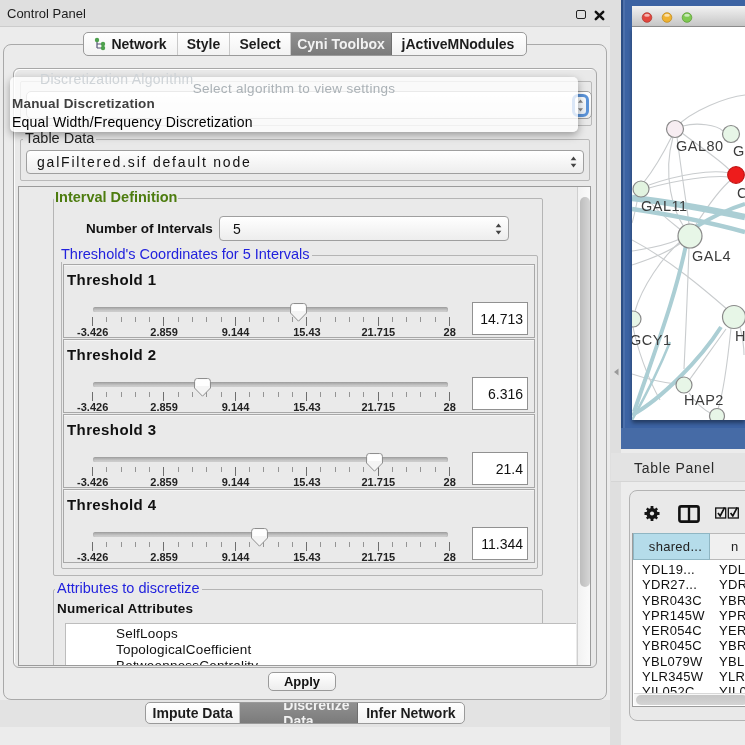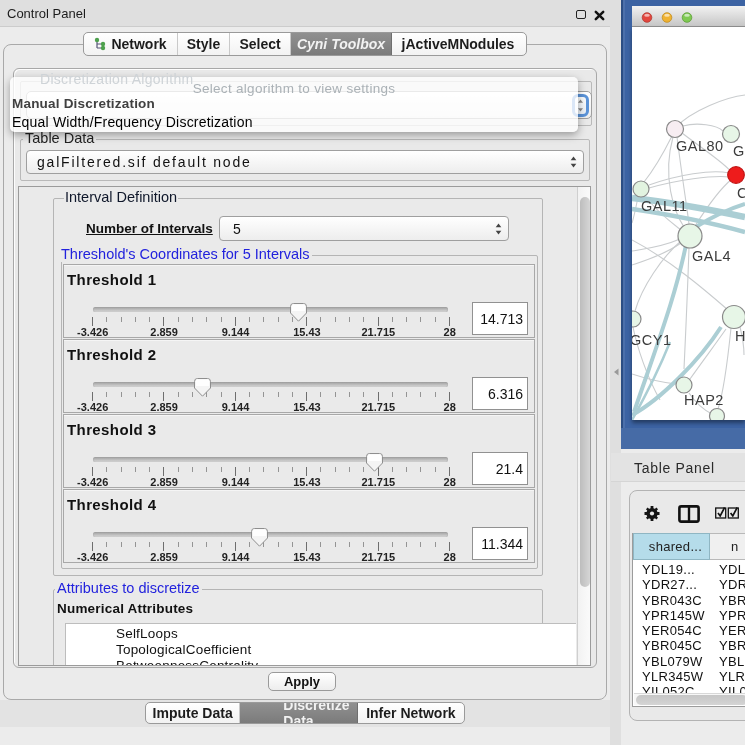--- a/index.html
+++ b/index.html
@@ -18,21 +18,21 @@
   .tlabel { position:absolute; left:3px; top:6px; font-size:15px; font-weight:bold; color:#111; letter-spacing:0.4px; }
   .track { position:absolute; left:28.5px; top:42px; width:355px; height:4.5px; border-radius:3px; background:linear-gradient(#9f9f9f,#d9d9d9); box-shadow:inset 0 0 1px #8a8a8a; }
   .ticks-min { position:absolute; left:28.2px; top:52px; width:359px; height:4.5px;
     background-image:repeating-linear-gradient(90deg,#949494 0 1px,transparent 1px 14.28px); }
   .ticks-maj { position:absolute; left:28.2px; top:52px; width:359px; height:8.5px;
     background-image:repeating-linear-gradient(90deg,#6e6e6e 0 1px,transparent 1px 71.4px); }
   .tlabels { position:absolute; left:0; top:61px; width:100%; height:12px; font-size:11px; font-weight:bold; color:#222; }
   .tlabels span { position:absolute; transform:translateX(-50%); white-space:nowrap; }
   .numbox { position:absolute; left:408px; top:37px; width:56px; height:33px; background:#fff; border:1px solid #919191; font-size:14px; text-align:right; padding:8px 4px 0 0; color:#111; }
   .thumb { position:absolute; top:38px; width:17px; height:19px; margin-left:-9.2px; }
-  .row-label { font-size:13px; color:#111;text-decoration:underline; }
+  .row-label { font-size:13px; color:#111; }
 </style>
 </head>
 <body>
 
 <div class="abs" style="left:0;top:0;width:610px;height:745px;background:#ececec;">
 
   <div class="abs" style="left:0;top:0;width:610px;height:27px;background:#dfdfdf;border-bottom:1px solid #cccccc;">
     <div class="abs" style="left:7px;top:6px;font-size:13px;color:#1c1c1c;">Control Panel</div>
     <div class="abs" style="left:576px;top:10px;width:10px;height:9px;border:1.5px solid #222;border-radius:2px;"></div>
     <svg class="abs" style="left:594px;top:10px" width="11" height="11" viewBox="0 0 11 11">
@@ -47,21 +47,21 @@
   <div class="seg abs" style="left:83px;top:32px;width:444px;height:24px;">
     <div style="width:94px;">
       <svg width="13" height="14" viewBox="0 0 13 14" style="margin-right:4px;">
         <path d="M3 3 V11 M3 7 H9 M3 11 H9" stroke="#557" stroke-width="1.2" fill="none"></path>
         <circle cx="3" cy="3" r="2.2" fill="#4da04d"></circle>
           <circle cx="9" cy="7" r="2.2" fill="#4da04d"></circle>
           <circle cx="9" cy="11" r="2.2" fill="#4da04d"></circle>
       </svg>Network</div>
     <div style="width:52px;">Style</div>
     <div style="width:61px;">Select</div>
-    <div class="sel" style="width:101px;font-style:italic;">Cyni Toolbox</div>
+    <div class="sel" style="width:101px;">Cyni Toolbox</div>
     <div style="width:132px;">jActiveMNodules</div>
   </div>
 
   <div class="groupbox" style="left:20px;top:81px;width:572px;height:45px;"></div>
   <div class="combo" style="left:26px;top:91px;width:566px;height:28px;border-radius:5px;">
     <div class="abs" style="right:2px;top:2px;width:17px;height:23px;border-radius:6px;border:3px solid #5b93d8;background:linear-gradient(#fdfefe,#e8eff7);">
       <svg width="11" height="17" viewBox="0 0 11 17">
           <path d="M5.5 2.5 L8 5.8 H3 Z" fill="#888"></path>
           <path d="M5.5 14.5 L3 11.2 H8 Z" fill="#888"></path>
         </svg>
@@ -76,21 +76,21 @@
     <svg class="updown" width="9" height="14" viewBox="0 0 9 14">
         <path d="M4.5 1.5 L7.3 5.2 H1.7 Z" fill="#444"></path>
         <path d="M4.5 12.5 L1.7 8.8 H7.3 Z" fill="#444"></path>
       </svg>
   </div>
 
   <div class="abs" style="left:18px;top:186px;width:573px;height:480px;border:1px solid #9b9b9b;background:#eaeaea;overflow:hidden;">
     <div class="abs" style="left:0;top:0;width:557px;height:480px;overflow:hidden;">
 
       <div class="groupbox" style="left:34px;top:11px;width:490px;height:378px;border-color:#b5b5b5;">
-        <div class="gtitle" style="left:10px;color:#0f172a;background:#eaeaea;padding:0 1px;">Interval Definition</div>
+        <div class="gtitle" style="left:0;color:#4d7c0f;background:#eaeaea;padding:0 1px;font-weight:bold;">Interval Definition</div>
       </div>
       <div class="abs row-label" style="left:67px;top:34px;font-weight:bold;font-size:13.5px;">Number of Intervals</div>
       <div class="combo" style="left:200px;top:29px;width:290px;height:25px;">
         <div style="padding-left:13px;color:#111;">5</div>
         <svg class="updown" width="9" height="14" viewBox="0 0 9 14">
             <path d="M4.5 1.5 L7.3 5.2 H1.7 Z" fill="#444"></path>
             <path d="M4.5 12.5 L1.7 8.8 H7.3 Z" fill="#444"></path>
           </svg>
       </div>
 

